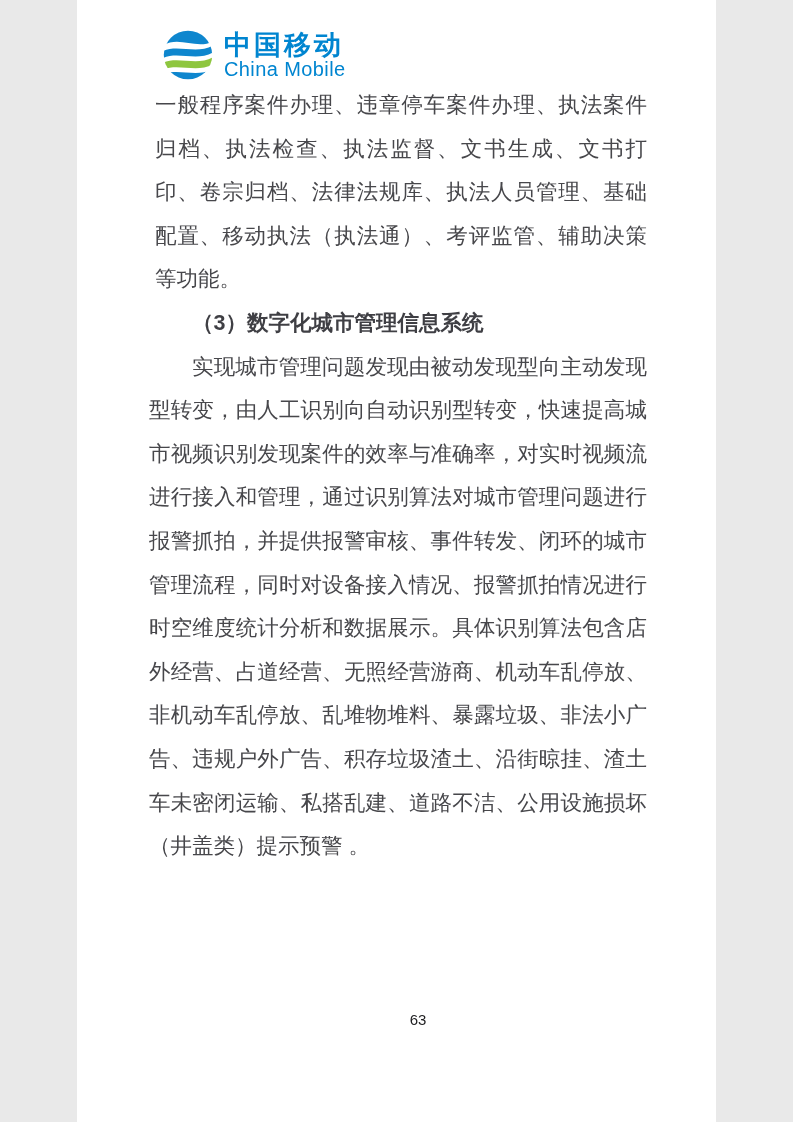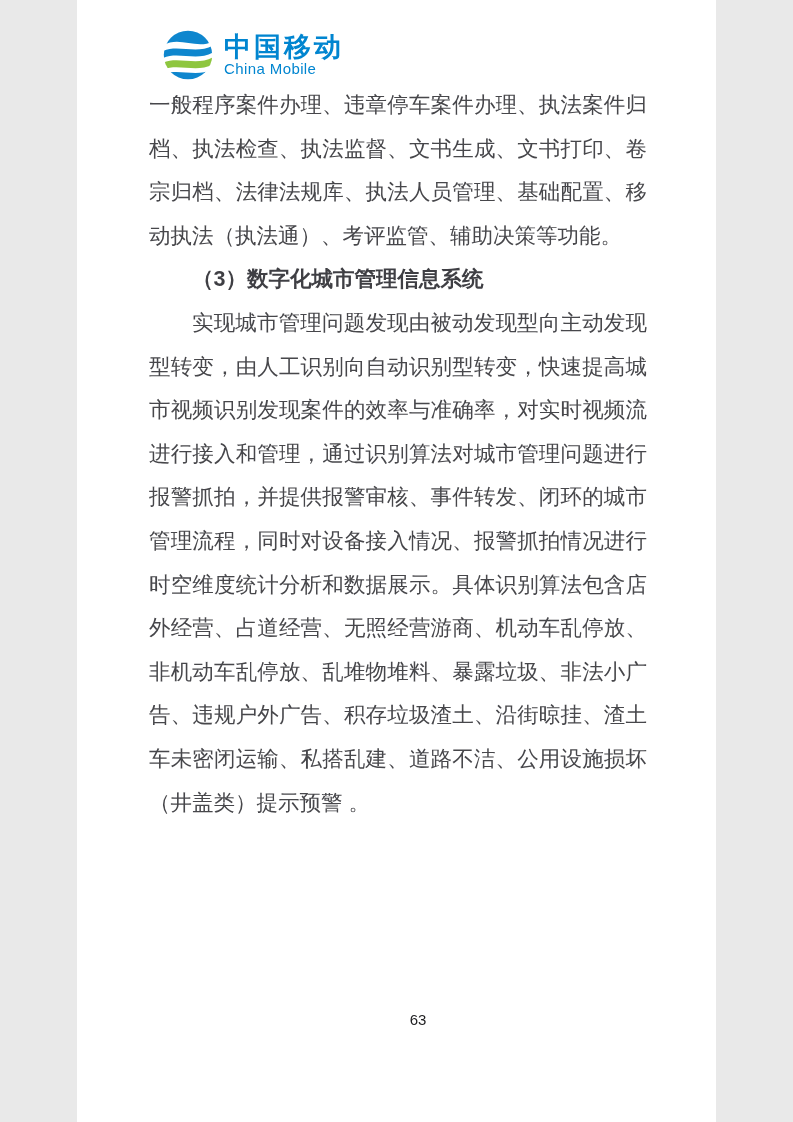--- a/index.html
+++ b/index.html
@@ -17,37 +17,37 @@
     display:flex;align-items:center;gap:11px;
   }
   .logo-mark{width:50px;height:50px;display:block;}
   .logo-text{display:flex;flex-direction:column;line-height:1;}
   .logo-cn{
     color:var(--brand-blue,#0085D0);
     font-size:27px;font-weight:600;letter-spacing:3px;
   }
   .logo-en{
     color:var(--brand-blue,#0085D0);
-    font-size:15px;letter-spacing:.4px;
+    font-size:20px;letter-spacing:.4px;
   }
   
   .content{
     position:absolute;left:72px;right:69px;top:84px;
     color:var(--body-text,#47474B);
   }
   .para{
     margin:0;
     font-size:21.5px;
     line-height:43.6px;
     text-align:justify;
     text-indent:2em;
     color:var(--body-text,#47474B);
     word-break:break-all;
   }
-  .para.no-indent{text-indent:0;}
+  .para.no-indent{text-indent:0;margin-left:6px;}
   .heading{
     margin:0;
     font-size:21.5px;
     line-height:43.6px;
     font-weight:700;
     text-indent:2em;
     color:#3F3F44;
   }
   
   .footer{

